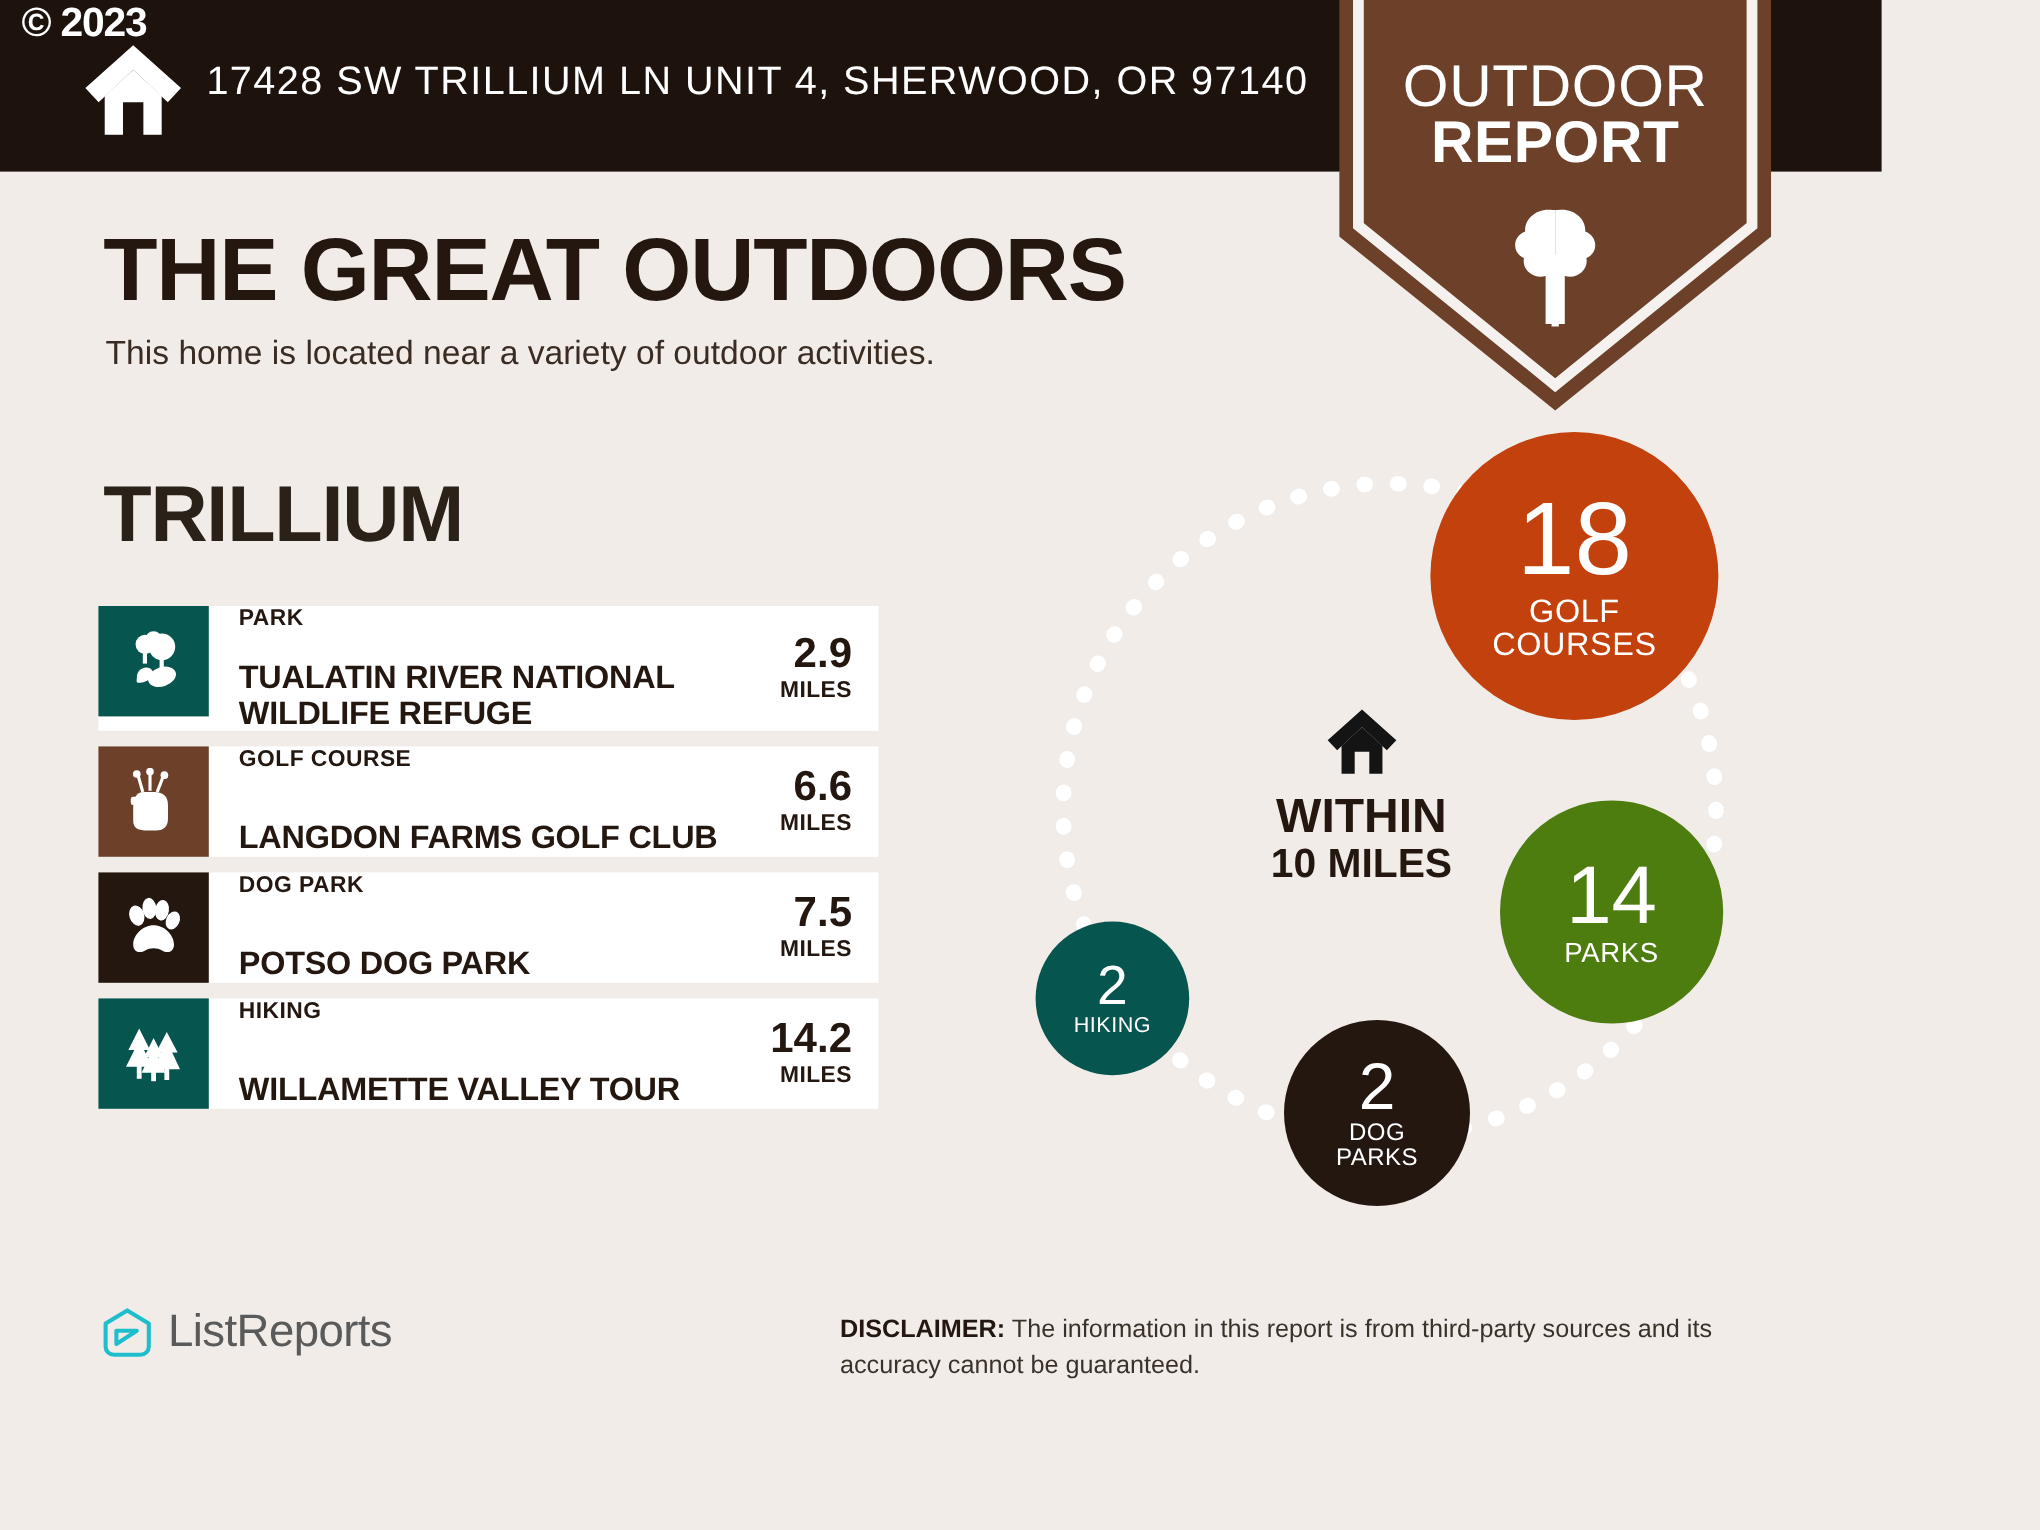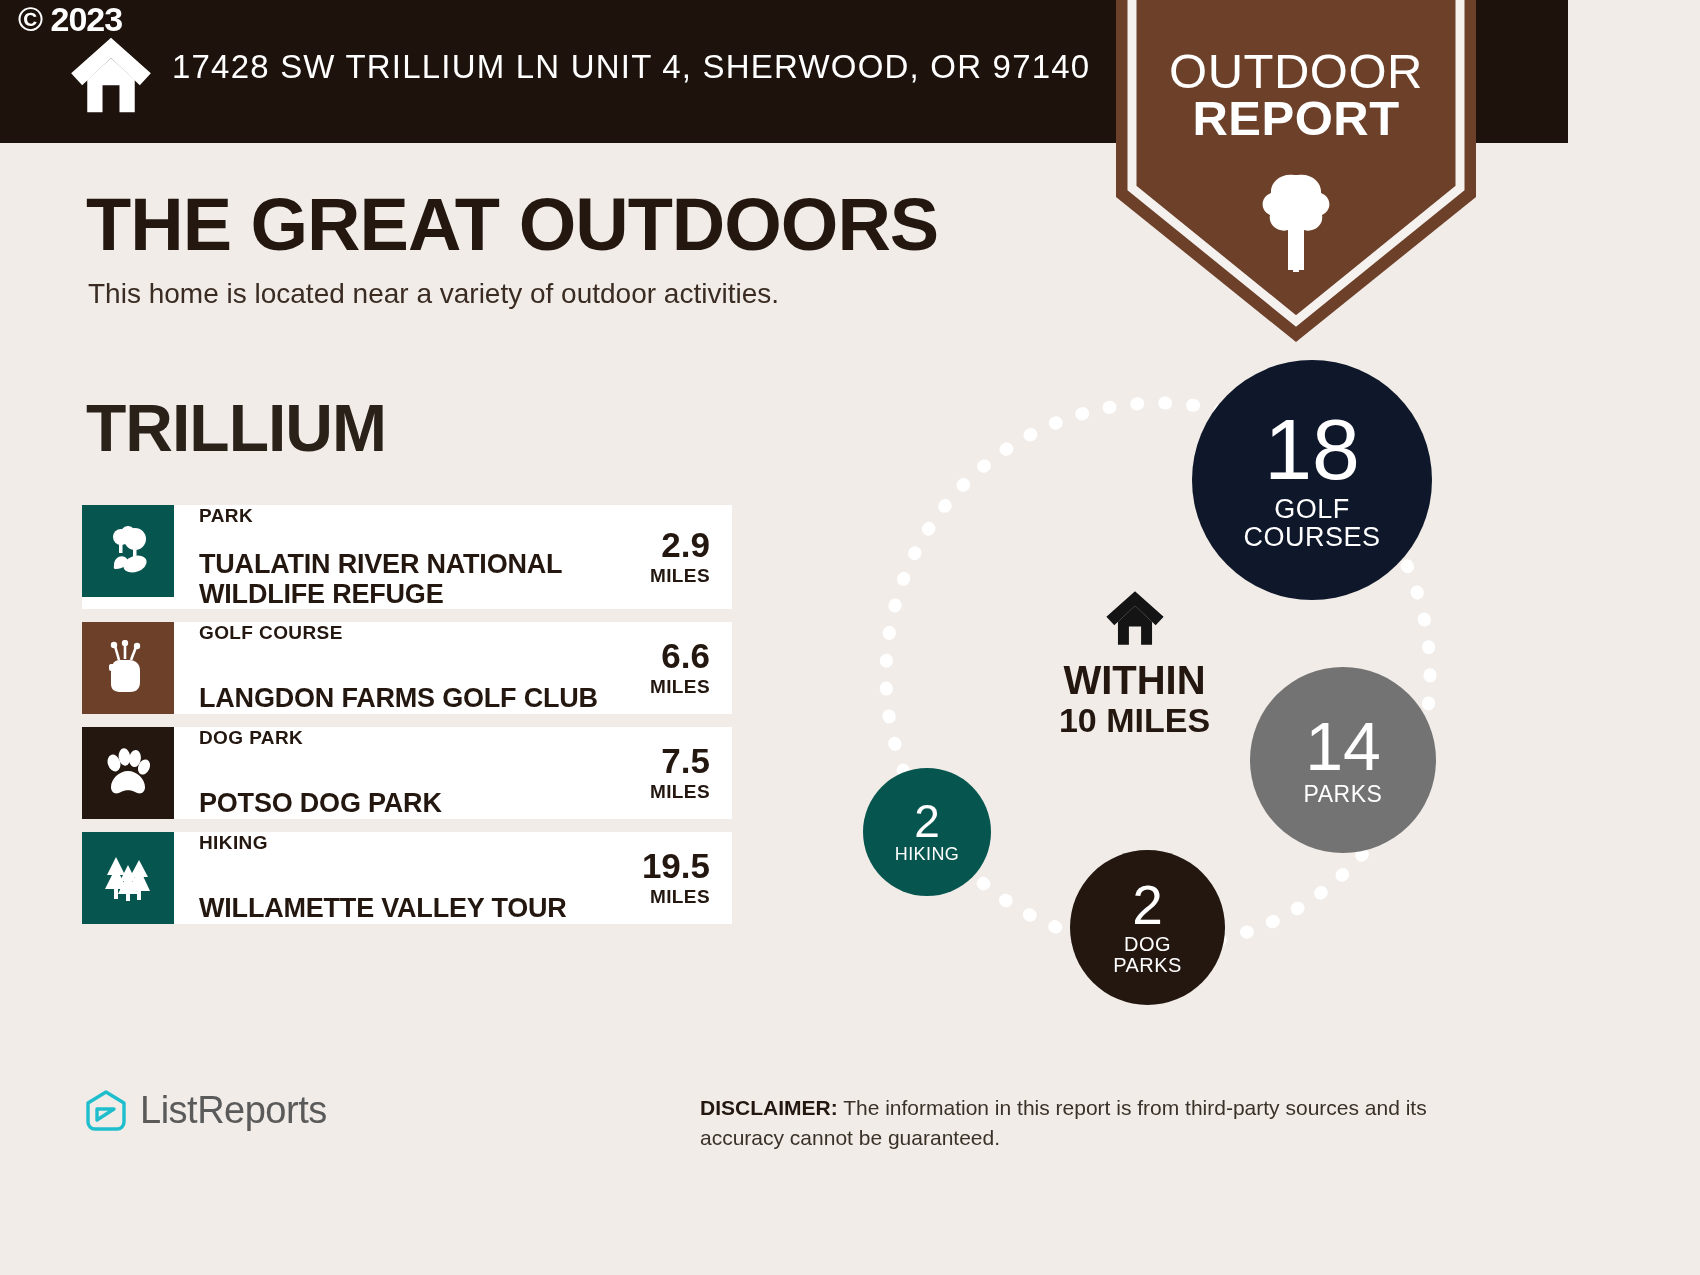--- a/index.html
+++ b/index.html
@@ -95,25 +95,25 @@
   }
   .circ{
     position:absolute; border-radius:50%;
     display:flex; flex-direction:column;
     align-items:center; justify-content:center;
     color:#ffffff; text-align:center;
   }
   .circ .num{ font-weight:400; line-height:0.95; }
   .circ .lbl{ font-weight:400; line-height:1.05; }
 
-  .c-golf{ left:372px; top:15px; width:240px; height:240px; background:#0f172a; }
+  .c-golf{ left:372px; top:15px; width:240px; height:240px; background:#c2410c; }
   .c-golf .num{ font-size:86px; }
   .c-golf .lbl{ font-size:27px; letter-spacing:0.5px; margin-top:4px; }
 
-  .c-parks{ left:430px; top:322px; width:186px; height:186px; background:#737373; }
+  .c-parks{ left:430px; top:322px; width:186px; height:186px; background:#4d7c0f; }
   .c-parks .num{ font-size:68px; }
   .c-parks .lbl{ font-size:23px; letter-spacing:0.5px; margin-top:3px; }
 
   .c-dog{ left:250px; top:505px; width:155px; height:155px; background:#231710; }
   .c-dog .num{ font-size:55px; }
   .c-dog .lbl{ font-size:20px; letter-spacing:0.4px; margin-top:2px; }
 
   .c-hike{ left:43px; top:423px; width:128px; height:128px; background:#07554f; }
   .c-hike .num{ font-size:46px; }
   .c-hike .lbl{ font-size:18px; letter-spacing:0.4px; margin-top:1px; }
@@ -255,21 +255,21 @@
         <rect x="36" y="38" width="4" height="11" fill="#fff"></rect>
         <path d="M27 14 L35 30 L31 30 L37 43 L17 43 L23 30 L19 30 Z" fill="#fff"></path>
         <rect x="25" y="41" width="4" height="9" fill="#fff"></rect>
       </svg>
     </div>
     <div class="row-mid">
       <div class="row-cat">HIKING</div>
       <div class="row-name">WILLAMETTE VALLEY TOUR</div>
     </div>
     <div class="row-right">
-      <div class="row-dist">19.5</div>
+      <div class="row-dist">14.2</div>
       <div class="row-unit">MILES</div>
     </div>
   </div>
 
 </div>
 
 <div class="diagram">
 
   <svg width="680" height="680" style="position:absolute;left:0;top:0">
     <circle cx="338" cy="330" r="272" fill="none" stroke="#ffffff" stroke-width="13" stroke-linecap="round" stroke-dasharray="1 27"></circle>

